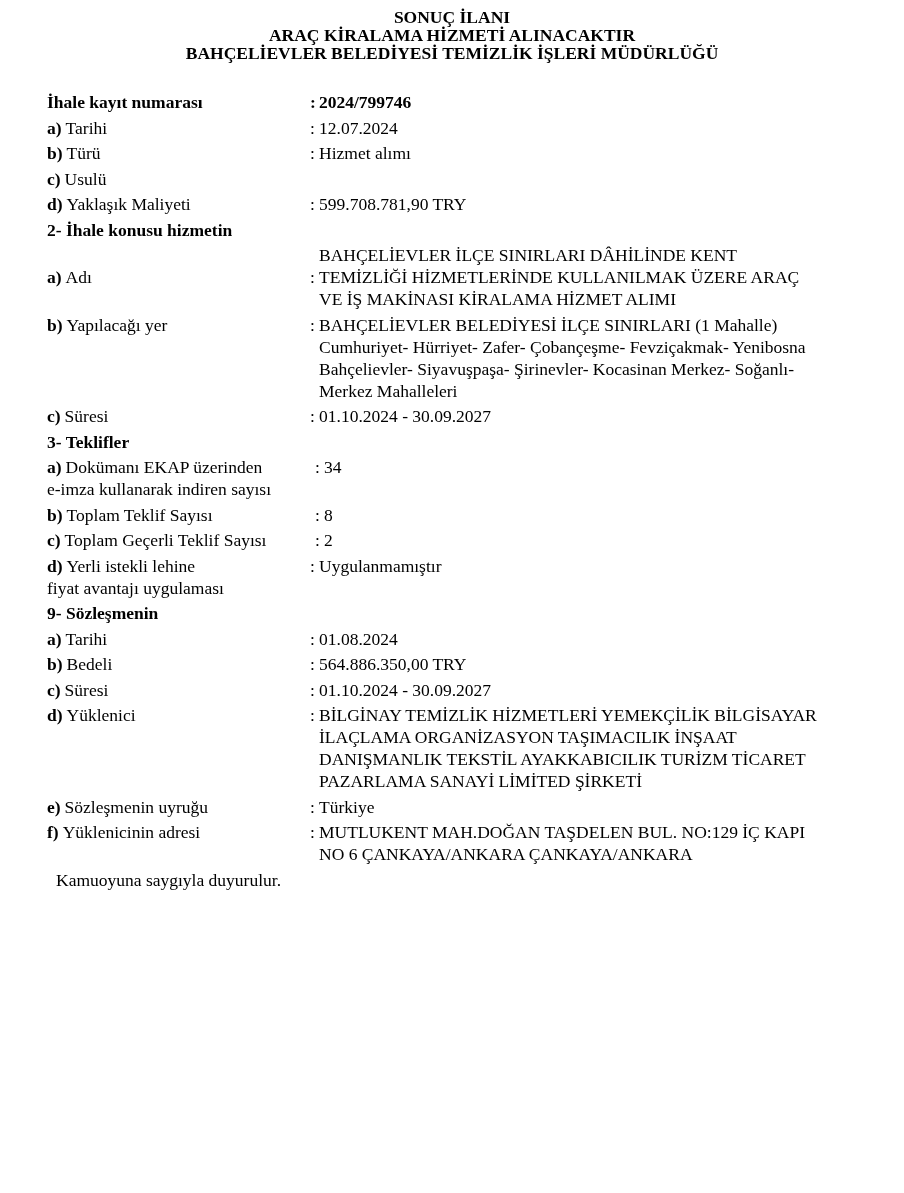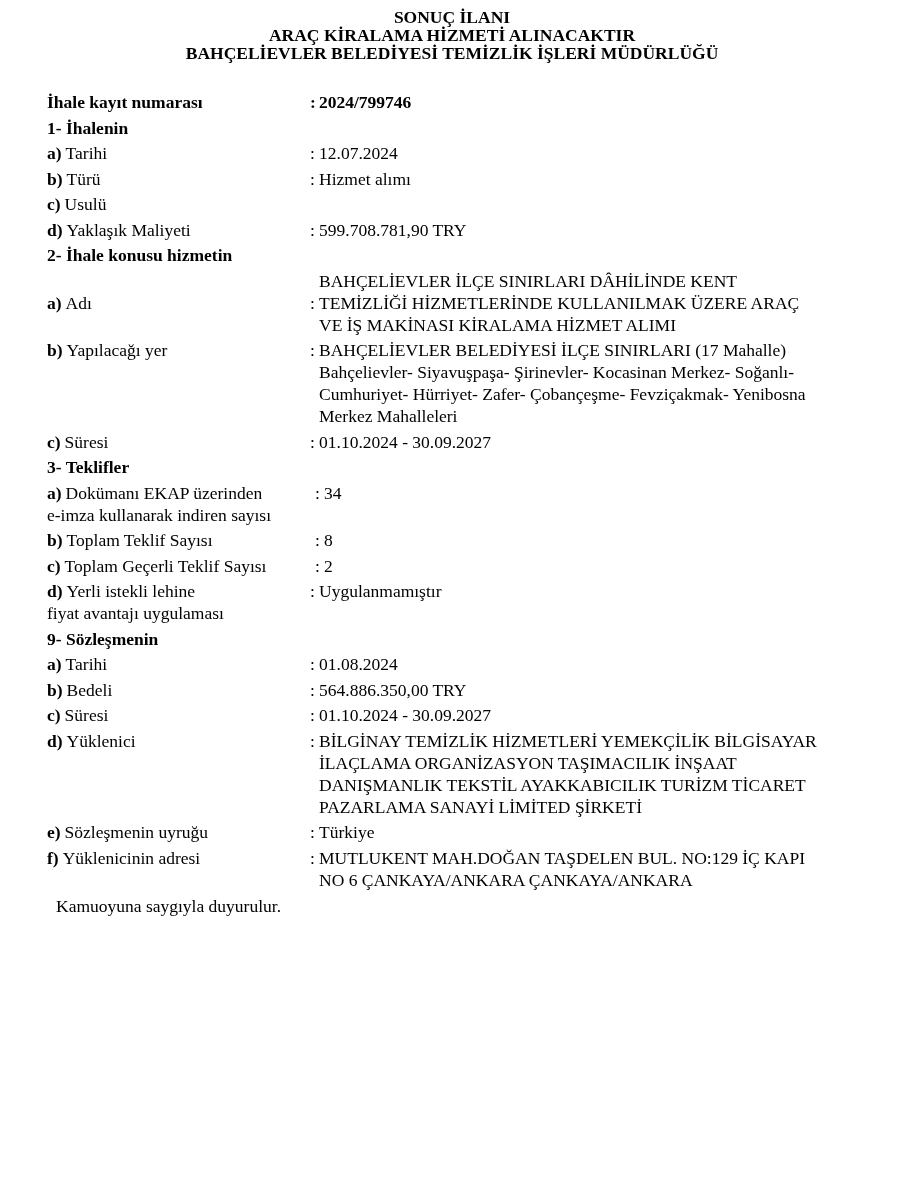--- a/index.html
+++ b/index.html
@@ -74,21 +74,20 @@
 
   <div class="doc-body" id="doc-body">
       <div class="row bold">
         <div class="label">
           <div><span>İhale kayıt numarası</span></div>
         </div>
         <div class="value">
           <div class="vline"><span class="sep">:</span><span>2024/799746</span></div>
         </div>
       </div>
-      <div class="section-heading">1- İhalenin</div>
       <div class="row">
         <div class="label">
           <div><span class="prefix">a)</span><span>Tarihi</span></div>
         </div>
         <div class="value">
           <div class="vline"><span class="sep">:</span><span>12.07.2024</span></div>
         </div>
       </div>
       <div class="row">
         <div class="label">
@@ -120,23 +119,23 @@
           <div class="vline cont"><span>BAHÇELİEVLER İLÇE SINIRLARI DÂHİLİNDE KENT</span></div>
           <div class="vline"><span class="sep">:</span><span>TEMİZLİĞİ HİZMETLERİNDE KULLANILMAK ÜZERE ARAÇ</span></div>
           <div class="vline cont"><span>VE İŞ MAKİNASI KİRALAMA HİZMET ALIMI</span></div>
         </div>
       </div>
       <div class="row">
         <div class="label">
           <div><span class="prefix">b)</span><span>Yapılacağı yer</span></div>
         </div>
         <div class="value">
-          <div class="vline"><span class="sep">:</span><span>BAHÇELİEVLER BELEDİYESİ İLÇE SINIRLARI (17 Mahalle)</span></div>
+          <div class="vline"><span class="sep">:</span><span>BAHÇELİEVLER BELEDİYESİ İLÇE SINIRLARI (1 Mahalle)</span></div>
+          <div class="vline cont"><span>Cumhuriyet- Hürriyet- Zafer- Çobançeşme- Fevziçakmak- Yenibosna</span></div>
           <div class="vline cont"><span>Bahçelievler- Siyavuşpaşa- Şirinevler- Kocasinan Merkez- Soğanlı-</span></div>
-          <div class="vline cont"><span>Cumhuriyet- Hürriyet- Zafer- Çobançeşme- Fevziçakmak- Yenibosna</span></div>
           <div class="vline cont"><span>Merkez Mahalleleri</span></div>
         </div>
       </div>
       <div class="row">
         <div class="label">
           <div><span class="prefix">c)</span><span>Süresi</span></div>
         </div>
         <div class="value">
           <div class="vline"><span class="sep">:</span><span>01.10.2024 - 30.09.2027</span></div>
         </div>

